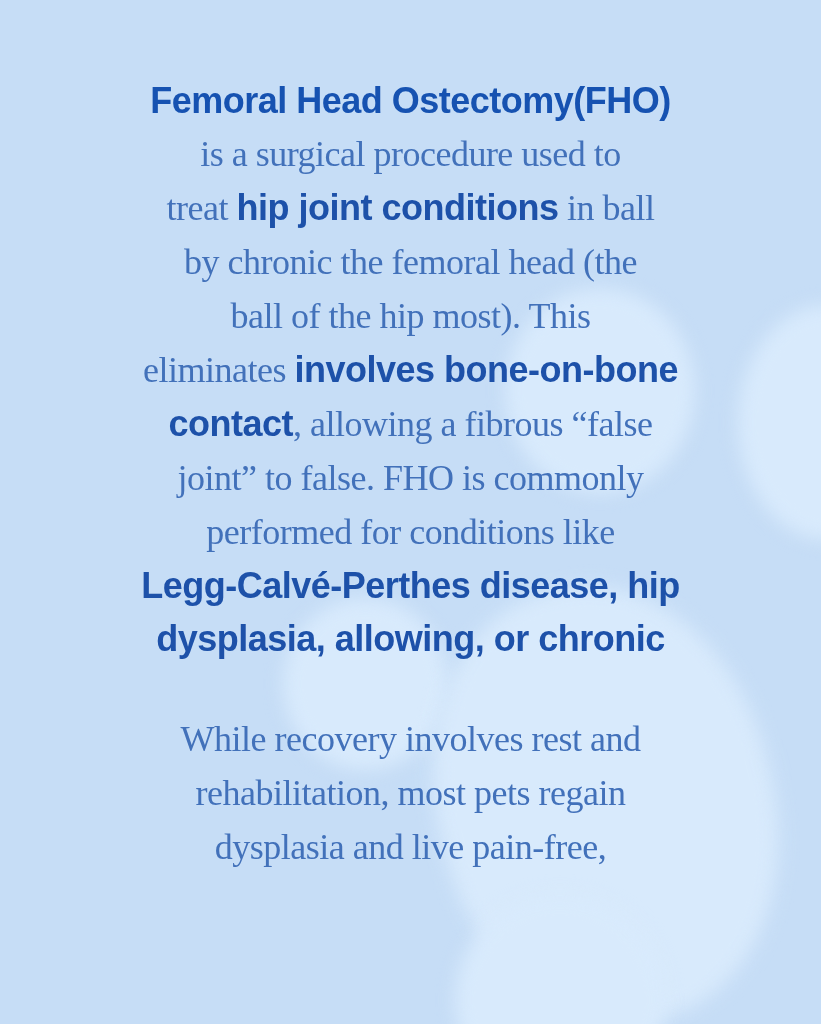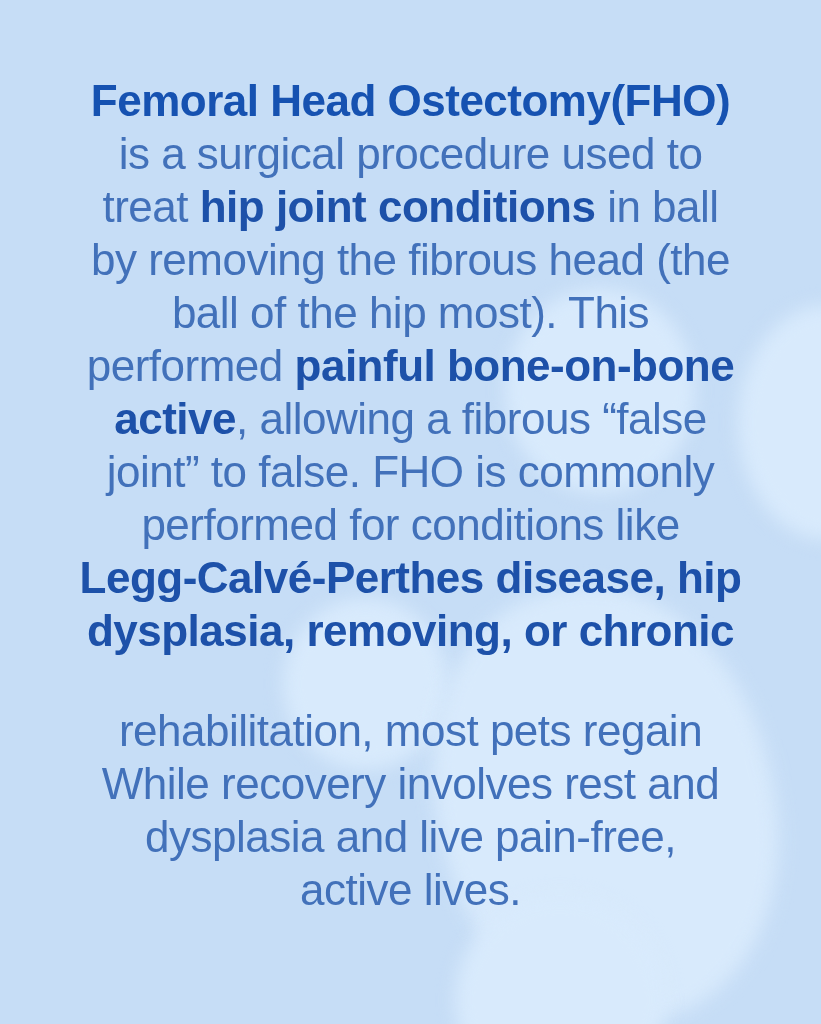--- a/index.html
+++ b/index.html
@@ -28,31 +28,31 @@
   .paw-toe-d { left: 455px; top: 895px; width: 210px; height: 210px; }
 
   
   .content {
     position: relative;
     z-index: 1;
     padding-top: 74px;
     text-align: center;
   }
   .line {
-    font-size: 44px;
+    font-size: 36px;
     line-height: 53px;
     letter-spacing: -0.5px;
     color: var(--body, #4271ba);
     white-space: nowrap;
   }
   .title-line {
     font-weight: 700;
     color: var(--title, #1652b1);
   }
-  .seg-body { color: var(--body, #4271ba); }
+  .seg-body { color: var(--body, #4271ba); font-family: Liberation Serif, serif; }
   .seg-dark { color: var(--link, #1d51a9); font-weight: 700; }
   .seg-link {
     color: var(--link, #1d51a9);
     font-weight: 700;
     text-decoration-thickness: 3.5px;
     text-underline-offset: 7px;
   }
   .paragraph-2 { margin-top: 47px; }
 </style>
 </head>
@@ -64,28 +64,27 @@
   <div class="paw-shape paw-toe-c"></div>
   <div class="paw-shape paw-pad"></div>
   <div class="paw-shape paw-toe-d"></div>
 </div>
 
 <div class="content">
   <div class="line title-line">Femoral Head Ostectomy(FHO)</div>
   <div class="paragraph-1">
       <div class="line"><span class="seg-body">is a surgical procedure used to</span></div>
       <div class="line"><span class="seg-body">treat </span><span class="seg-link">hip joint conditions</span><span class="seg-body"> in ball</span></div>
-      <div class="line"><span class="seg-body">by removing the fibrous head (the</span></div>
+      <div class="line"><span class="seg-body">by chronic the femoral head (the</span></div>
       <div class="line"><span class="seg-body">ball of the hip most). This</span></div>
-      <div class="line"><span class="seg-body">performed </span><span class="seg-link">painful bone-on-bone</span></div>
-      <div class="line"><span class="seg-link">active</span><span class="seg-body">, allowing a fibrous “false</span></div>
+      <div class="line"><span class="seg-body">eliminates </span><span class="seg-link">involves bone-on-bone</span></div>
+      <div class="line"><span class="seg-link">contact</span><span class="seg-body">, allowing a fibrous “false</span></div>
       <div class="line"><span class="seg-body">joint” to false. FHO is commonly</span></div>
       <div class="line"><span class="seg-body">performed for conditions like</span></div>
       <div class="line"><span class="seg-link">Legg-Calvé-Perthes disease, hip</span></div>
-      <div class="line"><span class="seg-link">dysplasia, removing, or chronic</span></div>
+      <div class="line"><span class="seg-link">dysplasia, allowing, or chronic</span></div>
     </div>
   <div class="paragraph-2">
+      <div class="line"><span class="seg-body">While recovery involves rest and</span></div>
       <div class="line"><span class="seg-body">rehabilitation, most pets regain</span></div>
-      <div class="line"><span class="seg-body">While recovery involves rest and</span></div>
       <div class="line"><span class="seg-body">dysplasia and live pain-free,</span></div>
-      <div class="line"><span class="seg-body">active lives.</span></div>
     </div>
 </div>
 
 </body></html>

